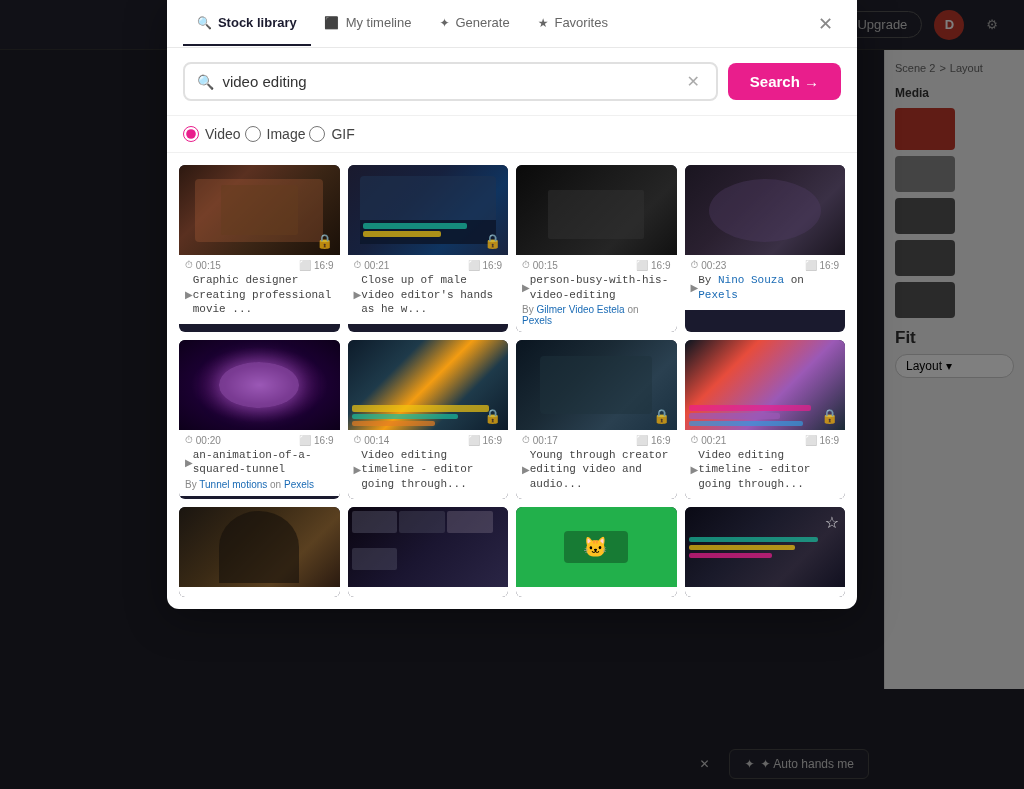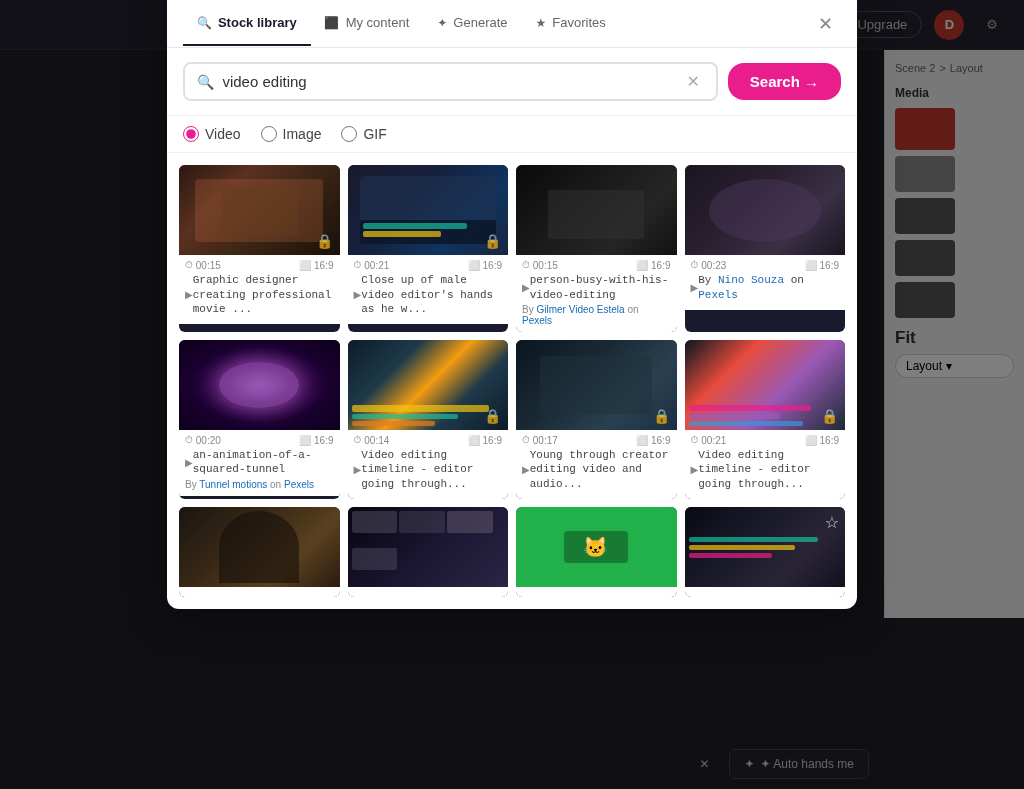--- a/index.html
+++ b/index.html
@@ -73,21 +73,21 @@
       font-size: 13px;
       font-weight: bold;
     }
 
     
     .right-panel {
       position: absolute;
       top: 50px;
       right: 0;
       width: 140px;
-      height: 568px;
+      height: 639px;
       background: #f0f0f0;
       border-left: 1px solid #ddd;
       padding: 12px 10px;
     }
 
     .right-panel-breadcrumb {
       font-size: 11px;
       color: #666;
       margin-bottom: 12px;
       display: flex;
@@ -243,21 +243,21 @@
       color: #aaa;
       cursor: pointer;
       font-size: 16px;
       padding: 0 4px;
     }
 
     .search-btn {
       background: #e91e8c;
       color: white;
       border: none;
-      border-radius: 16px;
+      border-radius: 8px;
       padding: 10px 22px;
       font-size: 15px;
       font-weight: 600;
       cursor: pointer;
       display: flex;
       align-items: center;
       gap: 8px;
       margin-left: 10px;
       flex-shrink: 0;
     }
@@ -266,21 +266,21 @@
       display: flex;
       align-items: center;
       gap: 0;
     }
 
     
     .filter-row {
       padding: 10px 16px;
       display: flex;
       align-items: center;
-      gap: 20px;
+      gap: 4px;
       border-bottom: 1px solid #f0f0f0;
       flex-shrink: 0;
     }
 
     .radio-label {
       display: flex;
       align-items: center;
       gap: 6px;
       font-size: 14px;
       color: #444;
@@ -482,21 +482,21 @@
 
 <div class="modal">
 
   <div class="modal-tabs">
     <div class="modal-tab active">
       <span style="font-size:12px;">🔍</span>
       <span>Stock library</span>
     </div>
     <div class="modal-tab">
       <span style="font-size:12px;">⬛</span>
-      <span>My content</span>
+      <span>My timeline</span>
     </div>
     <div class="modal-tab">
       <span style="font-size:12px;">✦</span>
       <span>Generate</span>
     </div>
     <div class="modal-tab">
       <span style="font-size:12px;">★</span>
       <span>Favorites</span>
     </div>
     <div class="modal-tab-spacer"></div>

